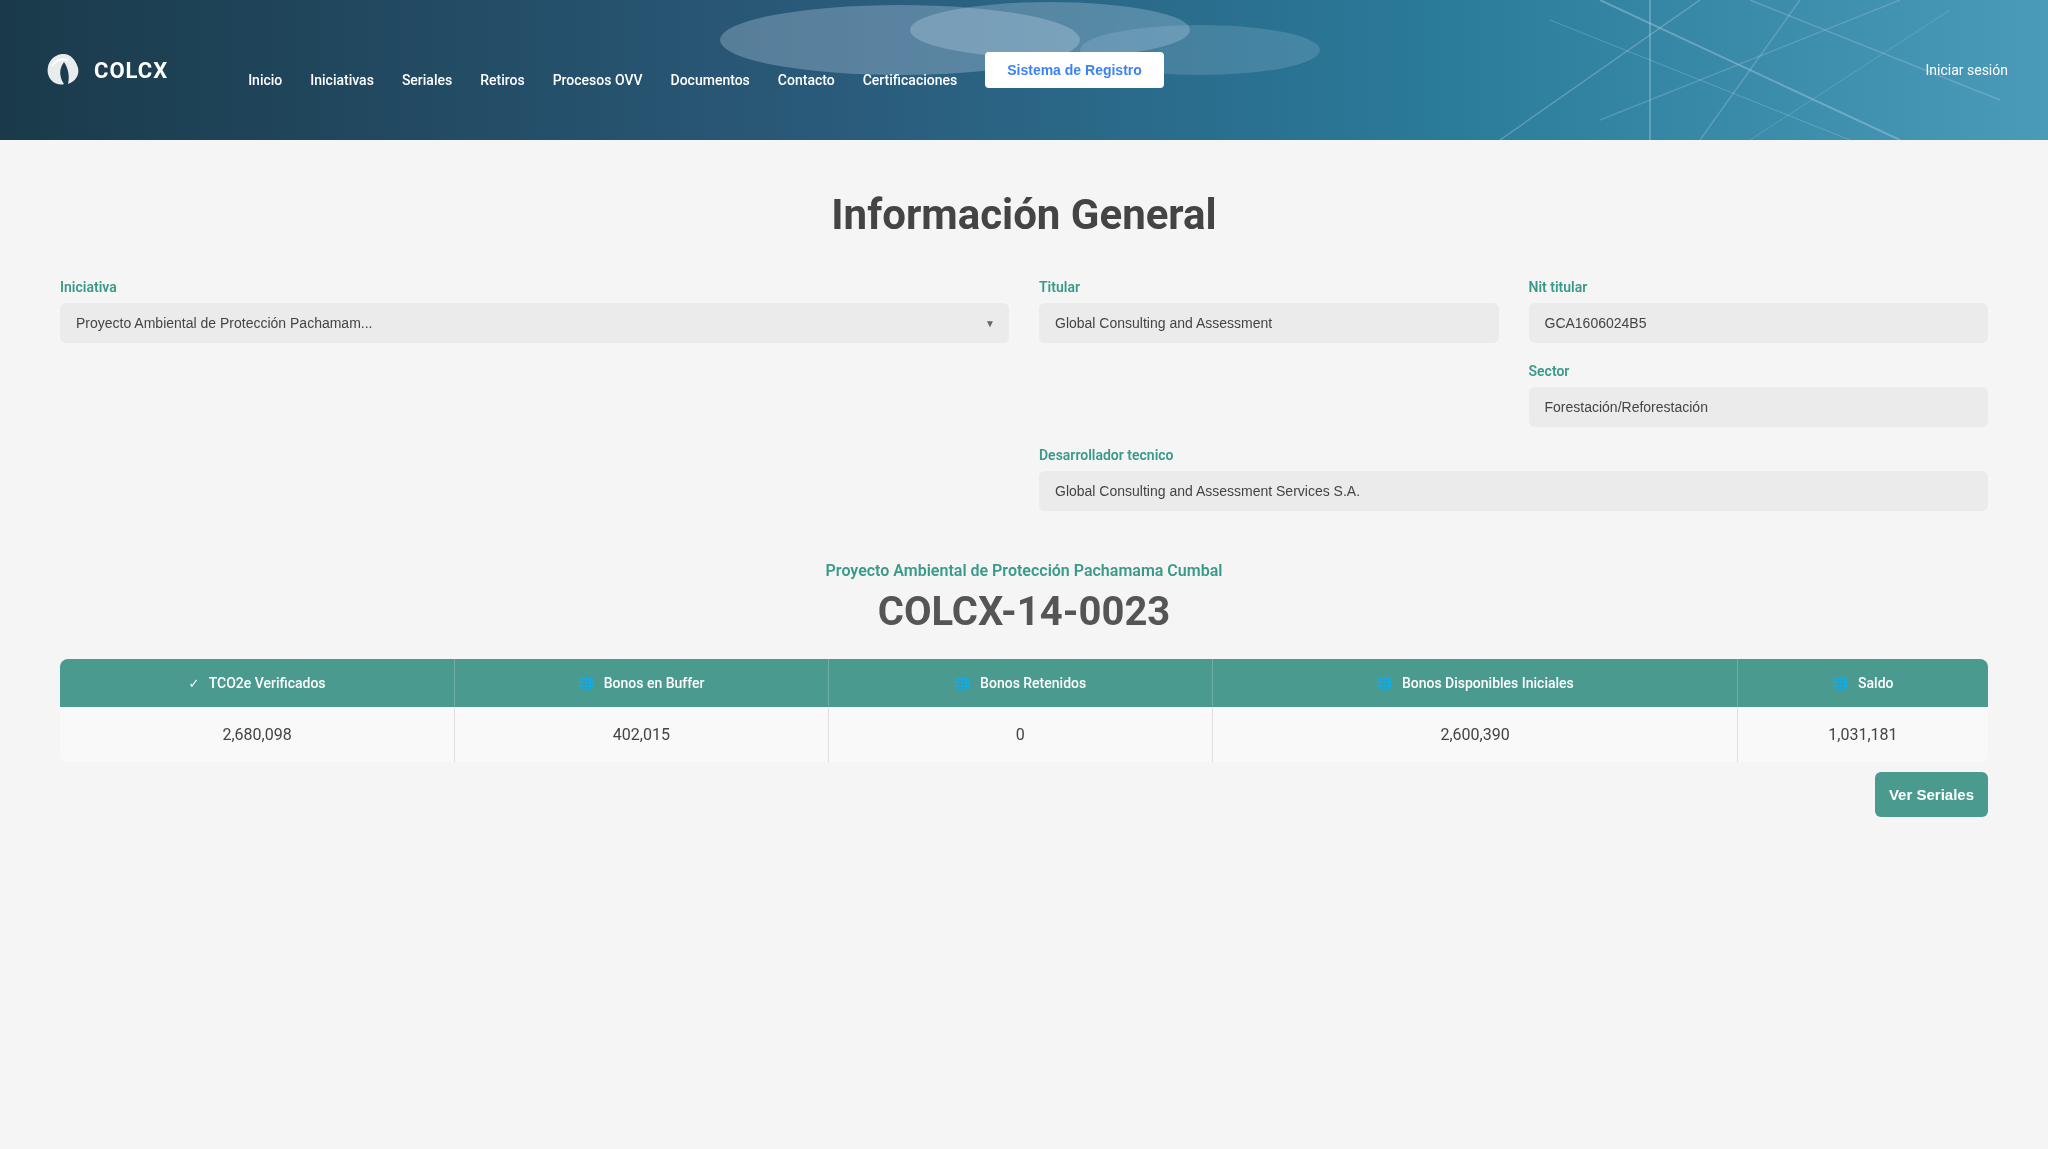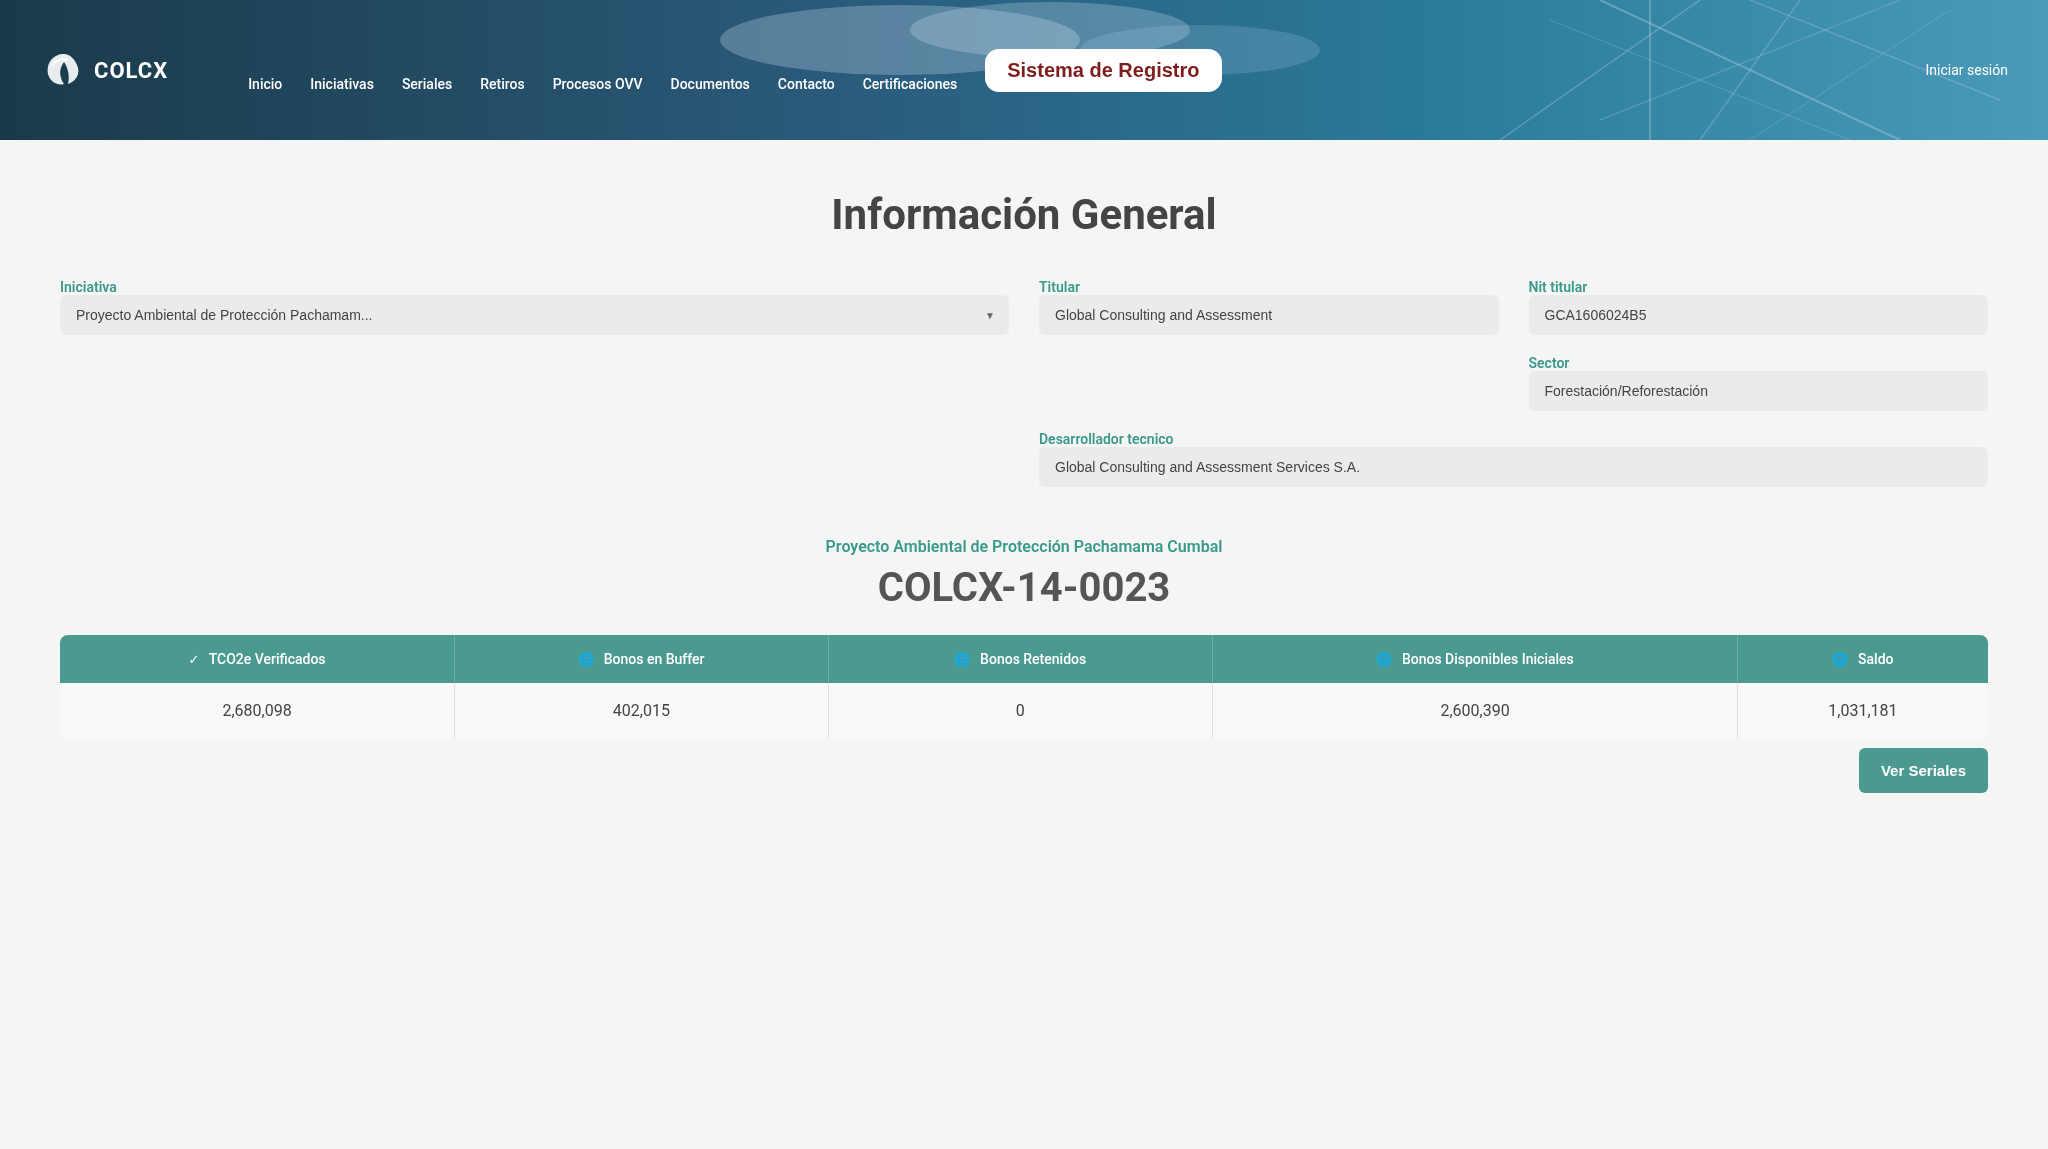--- a/index.html
+++ b/index.html
@@ -53,25 +53,25 @@
     }
     nav a {
       color: white;
       text-decoration: none;
       font-size: 14px;
       font-weight: 500;
       cursor: pointer;
     }
     .btn-registro {
       background: white;
-      color: #7f1d1d;
+      color: #3b82f6;
       border: none;
-      border-radius: 14px;
+      border-radius: 4px;
       padding: 10px 22px;
-      font-size: 20px;
+      font-size: 14px;
       font-weight: 600;
       cursor: pointer;
     }
     .header-right {
       position: relative;
       z-index: 10;
       display: flex;
       align-items: center;
       gap: 20px;
       margin-left: auto;
@@ -98,20 +98,21 @@
     
     .form-grid {
       display: grid;
       grid-template-columns: 1fr 1fr 1fr 1fr;
       gap: 20px 30px;
       margin-bottom: 40px;
     }
     .form-group {
       display: flex;
       flex-direction: column;
+      gap: 8px;
     }
     .form-group.span-2 {
       grid-column: span 2;
     }
     .form-label {
       font-size: 14px;
       font-weight: 600;
       color: #3a9a8a;
     }
     .form-input {
@@ -214,21 +215,21 @@
       display: flex;
       justify-content: flex-end;
       margin-top: 0;
       padding-top: 0;
     }
     .btn-ver-seriales {
       background: #4a9a90;
       color: white;
       border: none;
       border-radius: 6px;
-      padding: 14px 22px;
+      padding: 14px 14px;
       font-size: 15px;
       font-weight: 600;
       cursor: pointer;
       margin-top: 10px;
     }
   </style>
 </head>
 <body>
 
 <header class="header">

